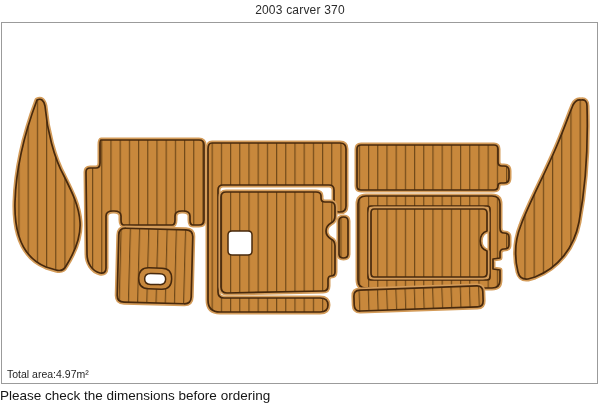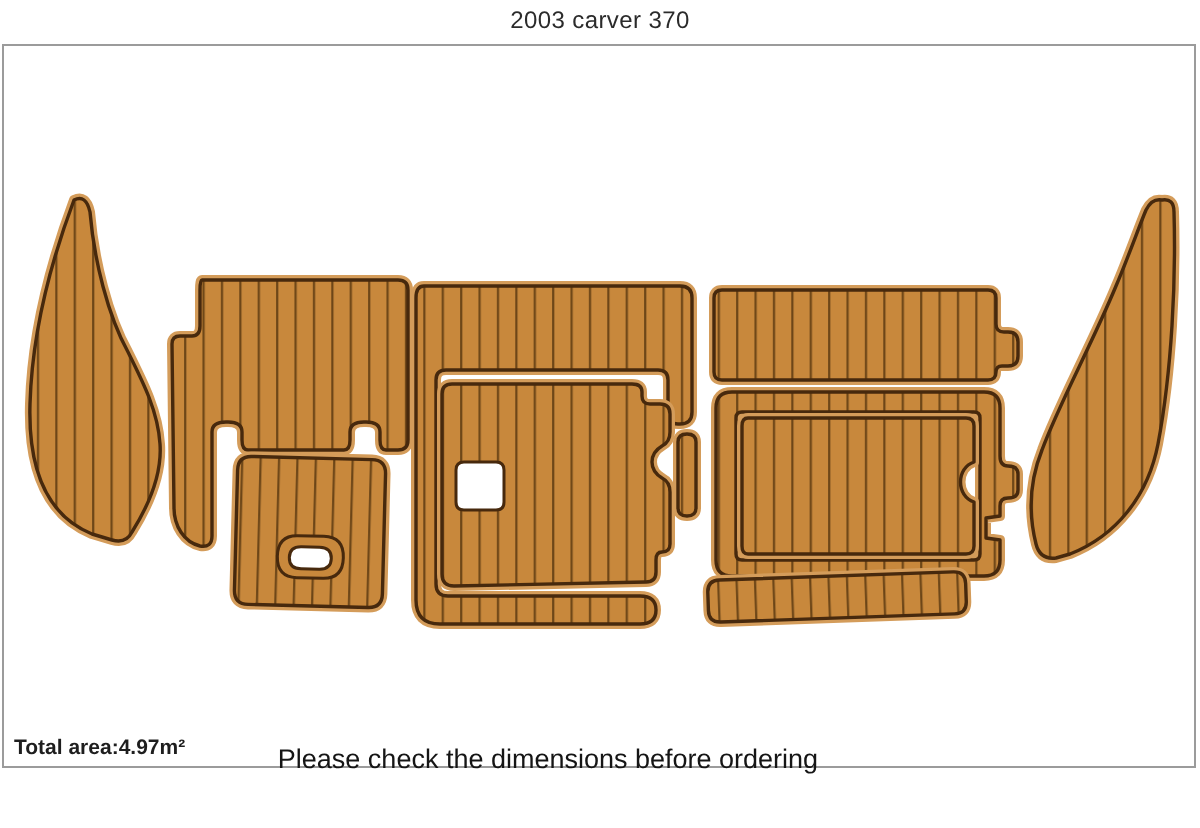--- a/index.html
+++ b/index.html
@@ -11,25 +11,25 @@
     position:absolute;top:3px;left:0;width:600px;
     text-align:center;font-size:12px;color:#2b2b2b;letter-spacing:0.2px;
   }
   .diagram-frame{
     position:absolute;left:1px;top:22px;width:595px;height:360px;
     border:1.5px solid #9b9b9b;background:#ffffff;
   }
   .deck-svg{position:absolute;left:0;top:0;}
   .total-area{
     position:absolute;left:7px;top:368px;
-    font-size:10.5px;color:#1e1e1e;font-weight:bold;
+    font-size:10.5px;color:#1e1e1e;
   }
   .footer-note{
-    position:absolute;top:372px;left:0;width:548px;
-    text-align:center;font-size:13.5px;color:#151515;
+    position:absolute;top:388px;left:0;width:548px;
+    font-size:13.5px;color:#151515;
   }
 </style>
 </head>
 <body>
 
 <div class="page-title" style="color: rgb(43, 43, 43); text-align: center;">2003 carver 370</div>
 
 <div class="diagram-frame" style="border-color: rgb(155, 155, 155);"></div>
 
 <div id="svg-host" class="deck-svg"><svg width="600" height="414" viewBox="0 0 600 414" xmlns="http://www.w3.org/2000/svg">

